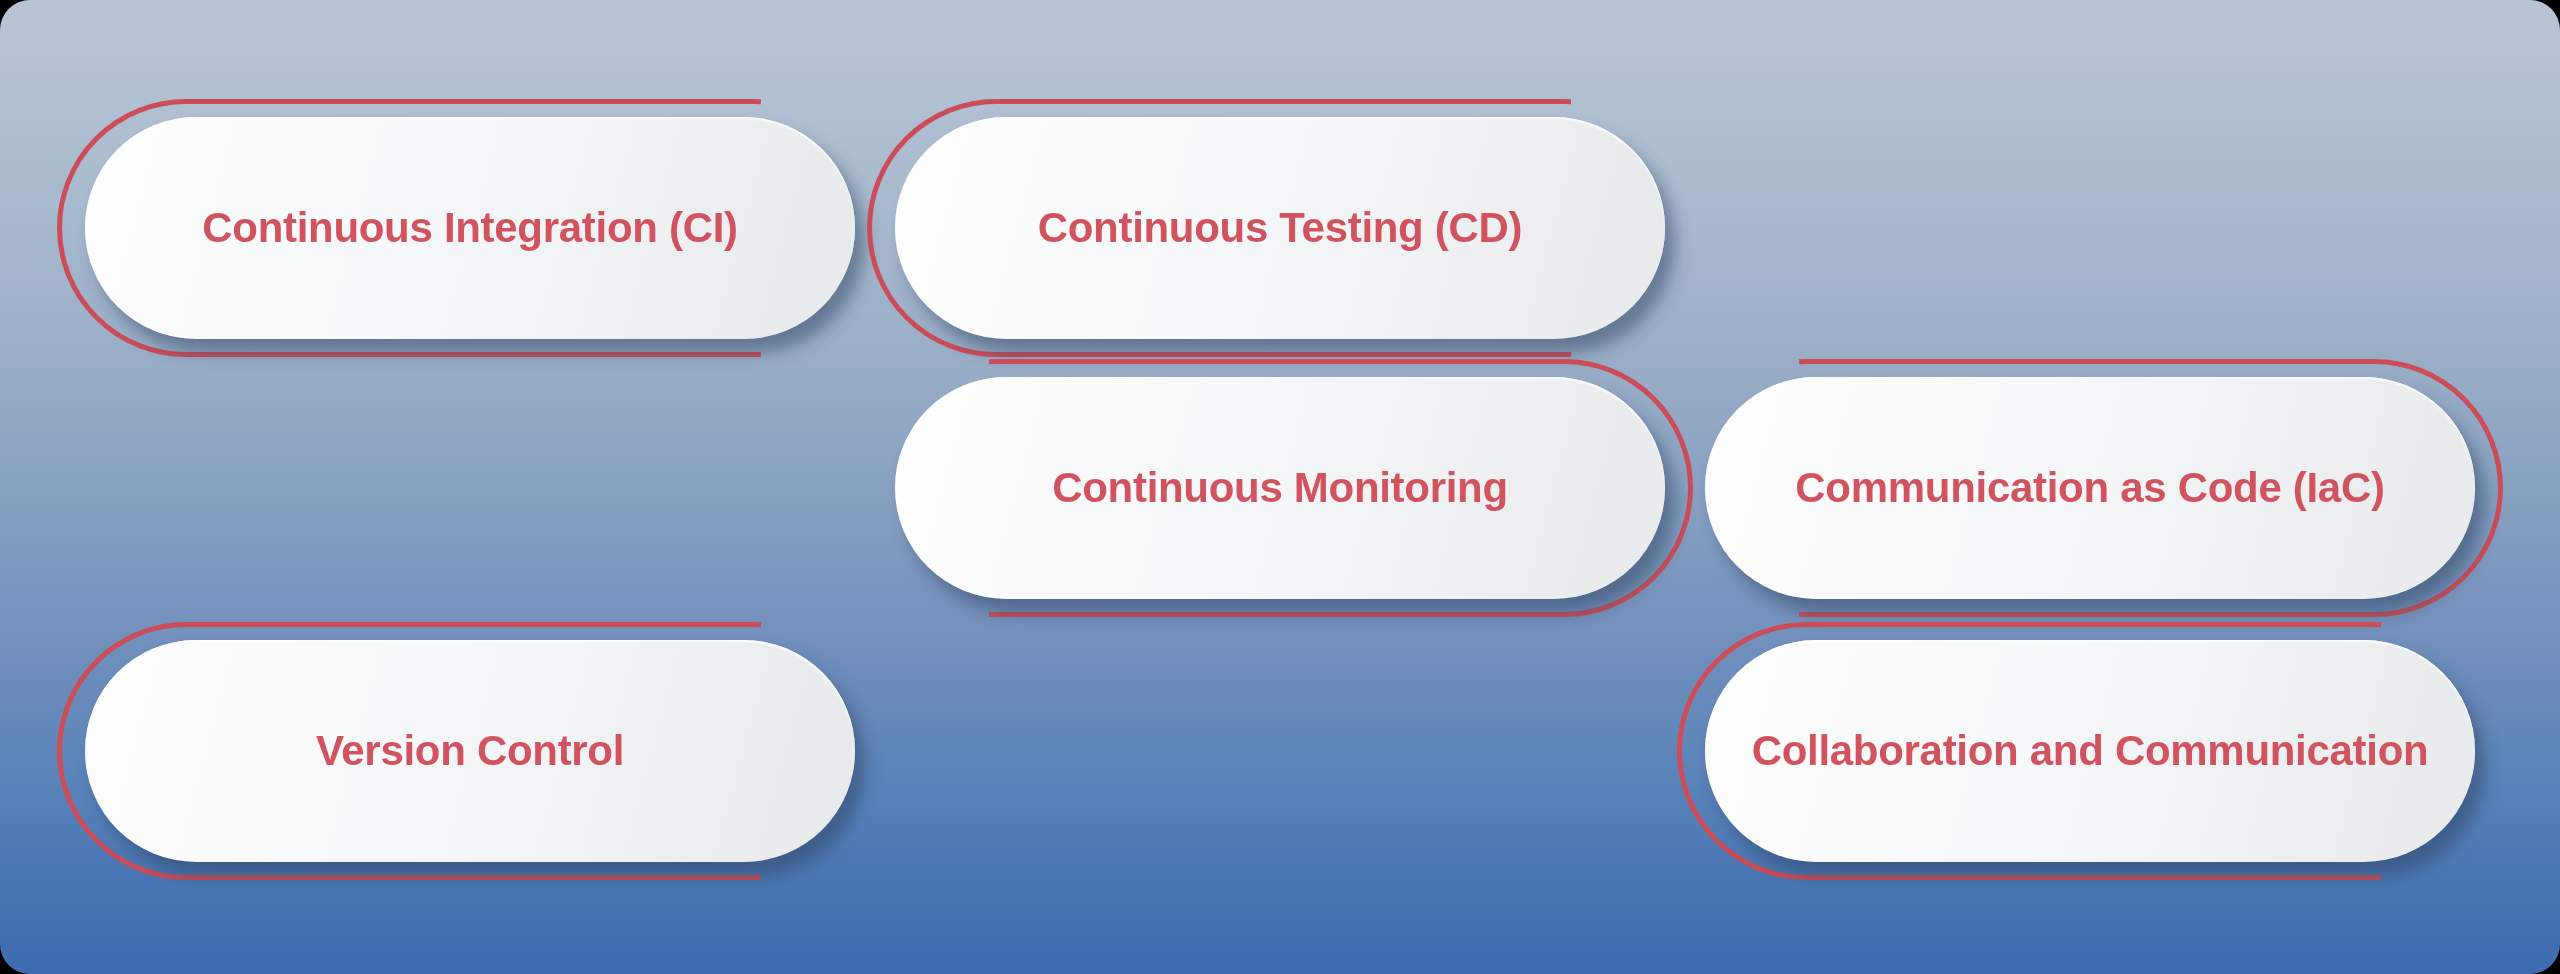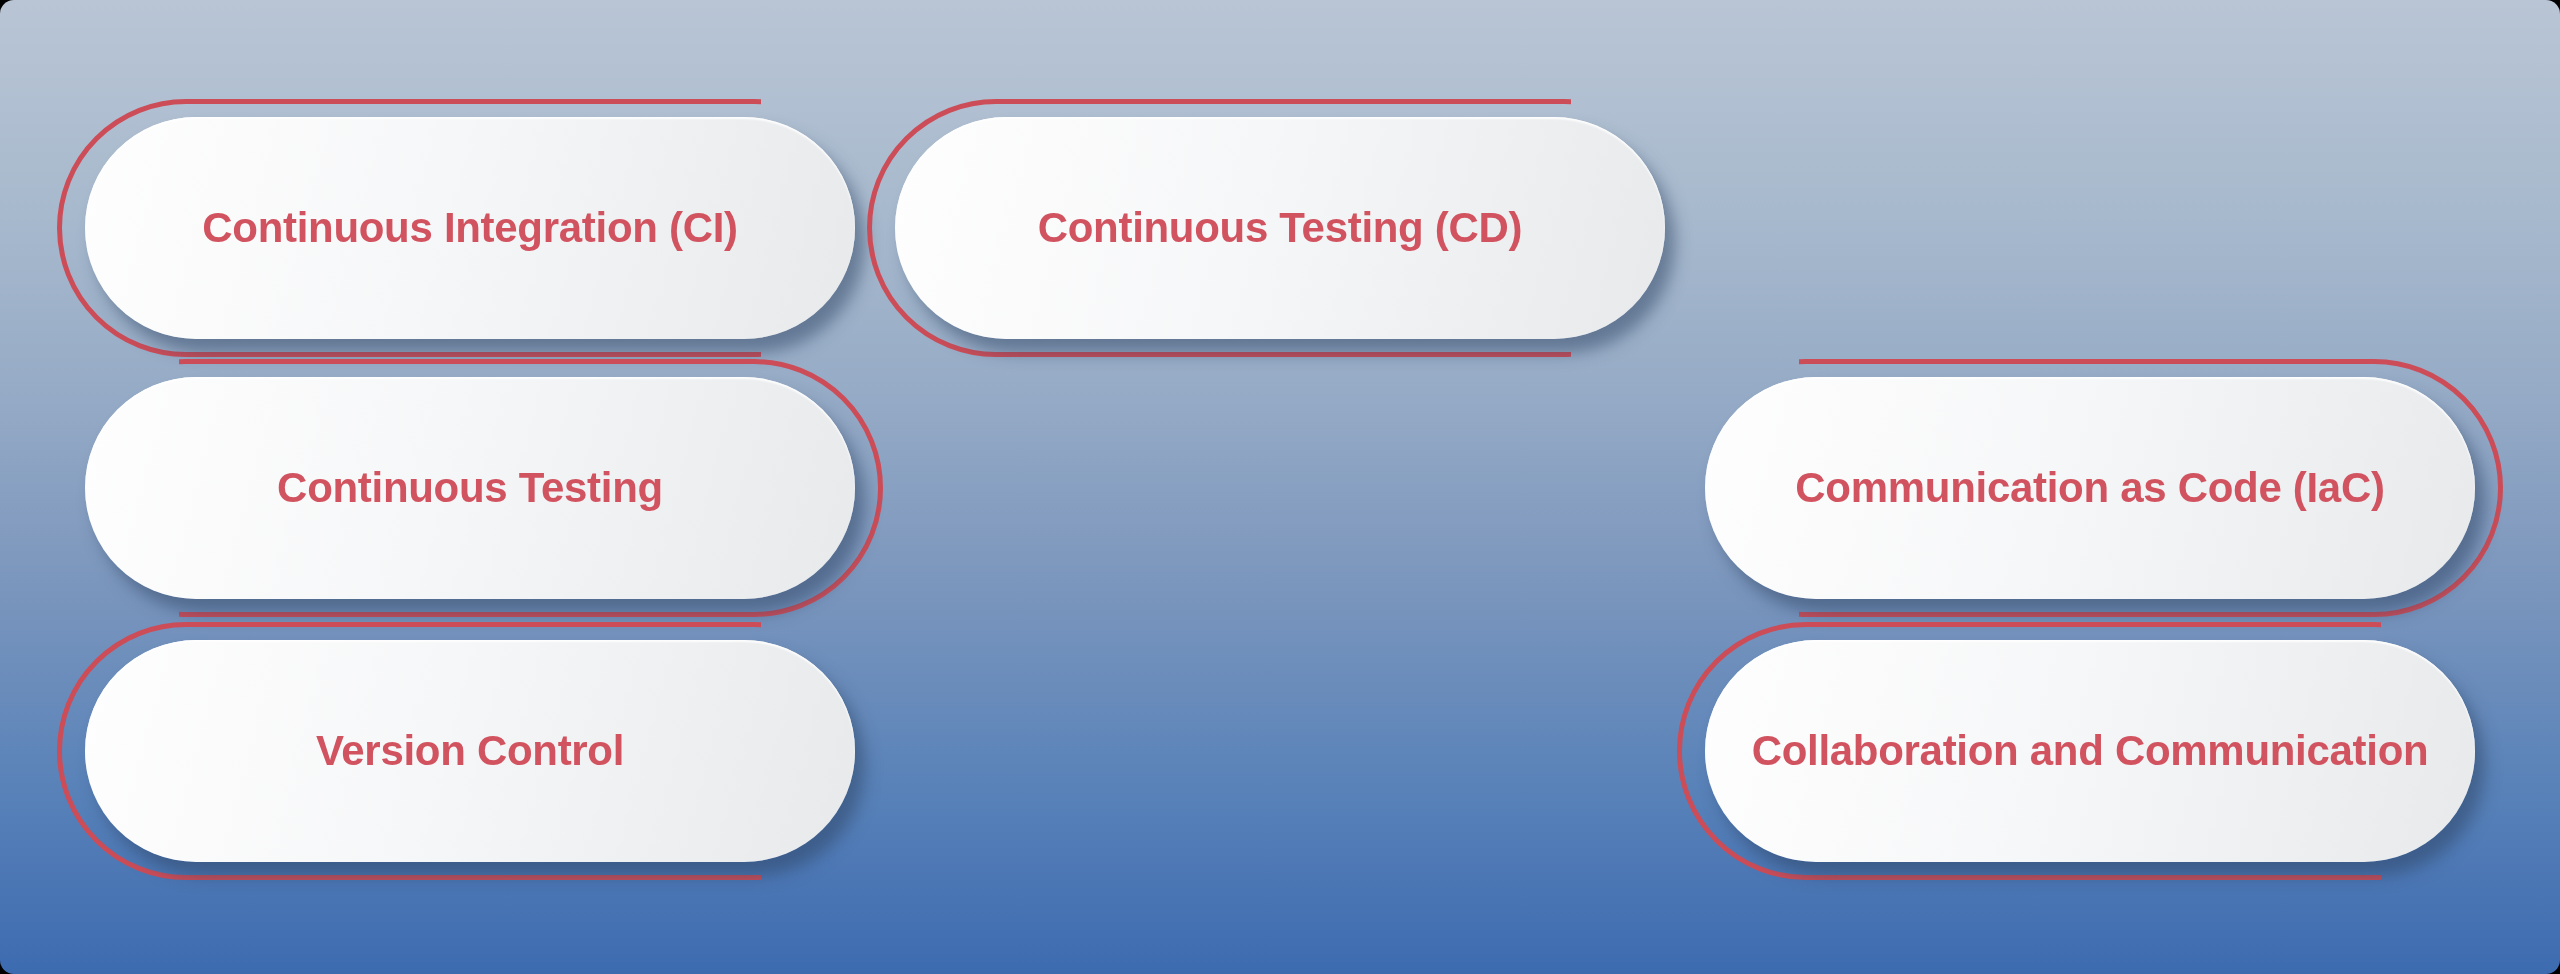--- a/index.html
+++ b/index.html
@@ -9,21 +9,21 @@
     width: 2560px;
     height: 974px;
     overflow: hidden;
     font-family: "Liberation Sans", sans-serif;
   }
   .canvas {
     position: absolute;
     left: 0; top: 0;
     width: 2560px;
     height: 974px;
-    border-radius: 14px;
+    border-radius: 30px;
     background: linear-gradient(180deg,
       #b9c5d5 0%,
       #a7b9cd 22%,
       #96abc6 40%,
       #7b96bd 60%,
       #5a83b9 80%,
       #3d6bb0 100%);
   }
   .pillwrap {
     position: absolute;
@@ -81,24 +81,24 @@
       <span class="label">Continuous Integration (CI)</span>
     </div>
   </div>
   <div class="pillwrap r1 c2 ring-left">
     <div class="ring"></div>
     <div class="pill">
       <span class="label">Continuous Testing (CD)</span>
     </div>
   </div>
 
-  <div class="pillwrap r2 c1 ring-right">
+  <div class="pillwrap r2 c2 ring-right">
     <div class="ring"></div>
     <div class="pill">
-      <span class="label">Continuous Testing</span>
+      <span class="label">Continuous Monitoring</span>
     </div>
   </div>
   <div class="pillwrap r2 c3 ring-right">
     <div class="ring"></div>
     <div class="pill">
       <span class="label">Communication as Code (IaC)</span>
     </div>
   </div>
 
   <div class="pillwrap r3 c1 ring-left">

